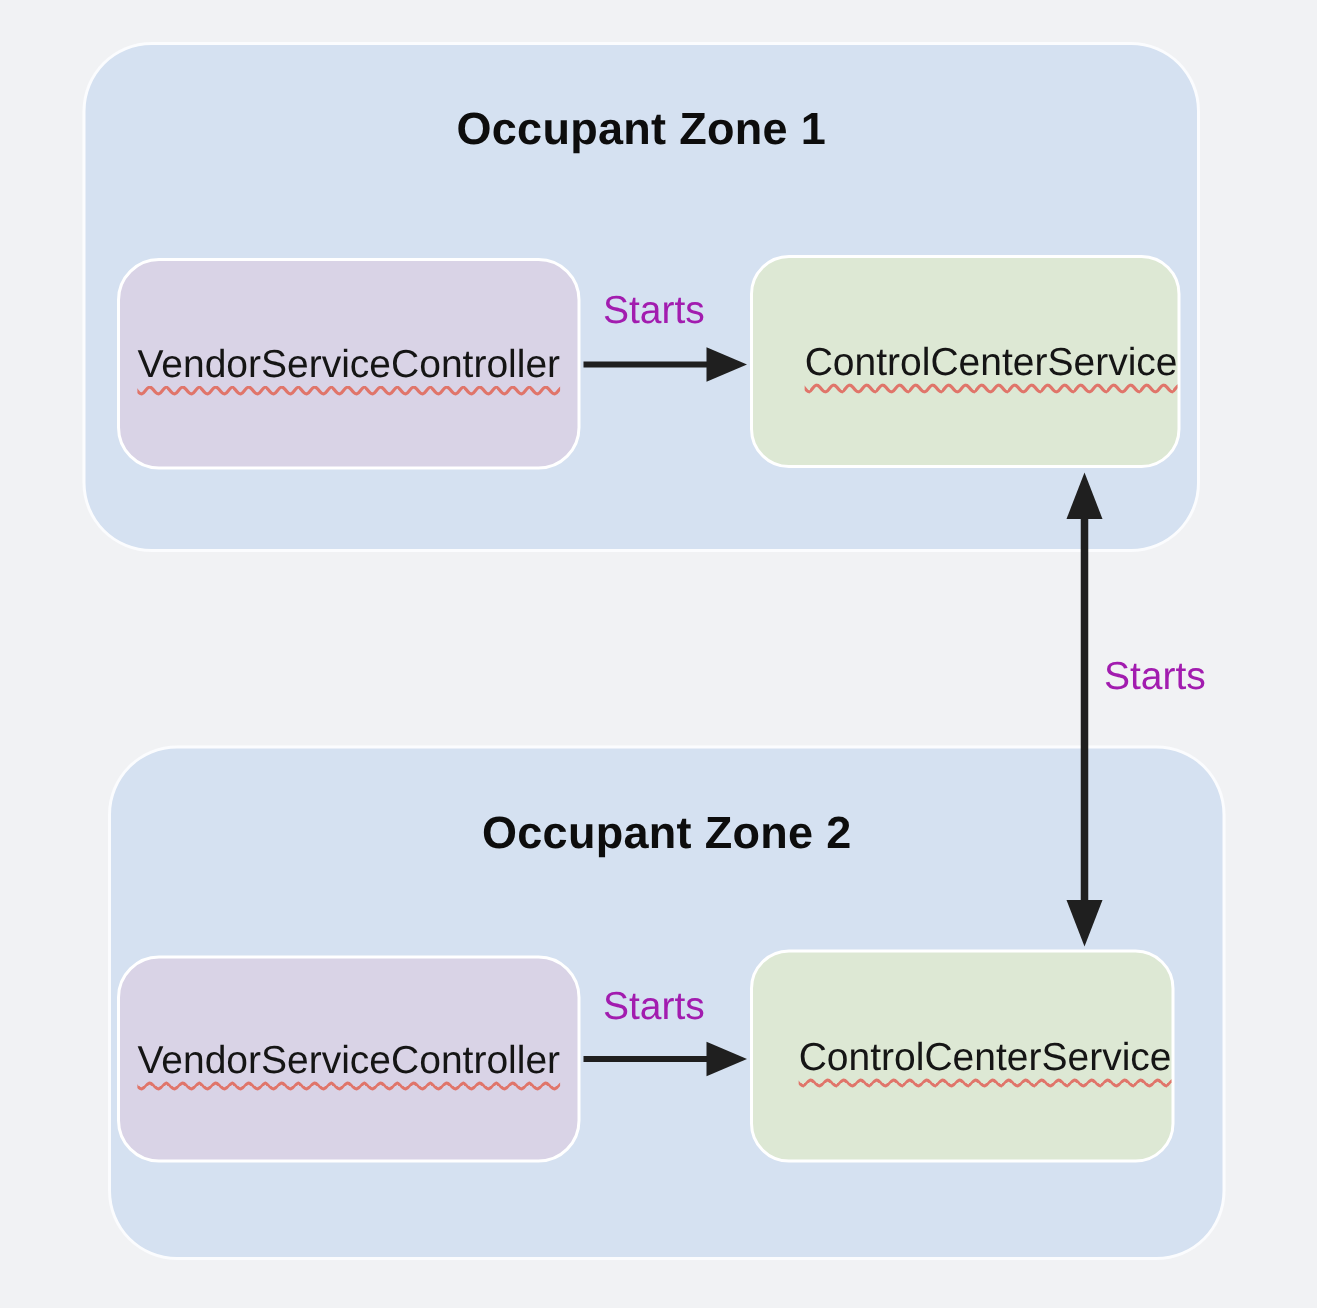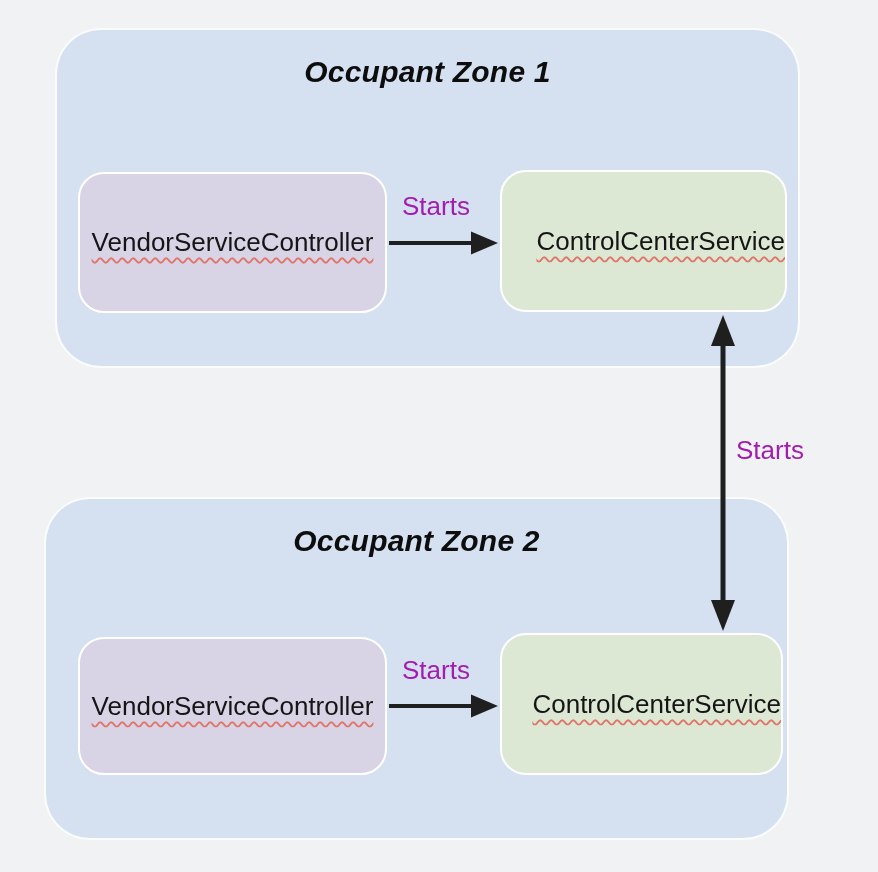--- a/index.html
+++ b/index.html
@@ -26,44 +26,43 @@
   }
   .zone{
     position:absolute;
     background:var(--zone-bg);
     border:2px solid rgba(255,255,255,0.9);
     border-radius:46px;
     box-sizing:border-box;
     z-index:1;
   }
   .zone-1{left:55px;top:28px;width:745px;height:340px;}
-  .zone-2{left:44px;top:497px;width:745px;height:343px;}
+  .zone-2{left:72px;top:497px;width:745px;height:343px;}
   .zone-title{
     margin:0;
-    padding-top:25px;
+    padding-top:40px;
     text-align:center;
     font-size:30px;
     font-weight:bold;
     letter-spacing:0.2px;
     color:#0d0d0d;
-    font-style:italic;
   }
   .node{
     position:absolute;
     display:flex;
     align-items:center;
     justify-content:center;
     border:2.5px solid var(--box-border);
     border-radius:26px;
     box-sizing:border-box;
     z-index:2;
     font-size:26px;
     white-space:nowrap;
   }
-  .node-vendor{background:var(--vendor-bg);}
+  .node-vendor{background:var(--vendor-bg);border-radius:28px;}
   .node-control{background:var(--control-bg);justify-content:flex-end;}
   .vendor-1{left:78px;top:172px;width:309px;height:141px;}
   .control-1{left:500px;top:170px;width:287px;height:142px;}
   .vendor-2{left:78px;top:637px;width:309px;height:138px;}
   .control-2{left:500px;top:633px;width:283px;height:142px;}
   .node-label{
     text-decoration-line:underline;
     text-decoration-style:wavy;
     text-decoration-color:var(--squiggle);
     text-decoration-thickness:2px;

